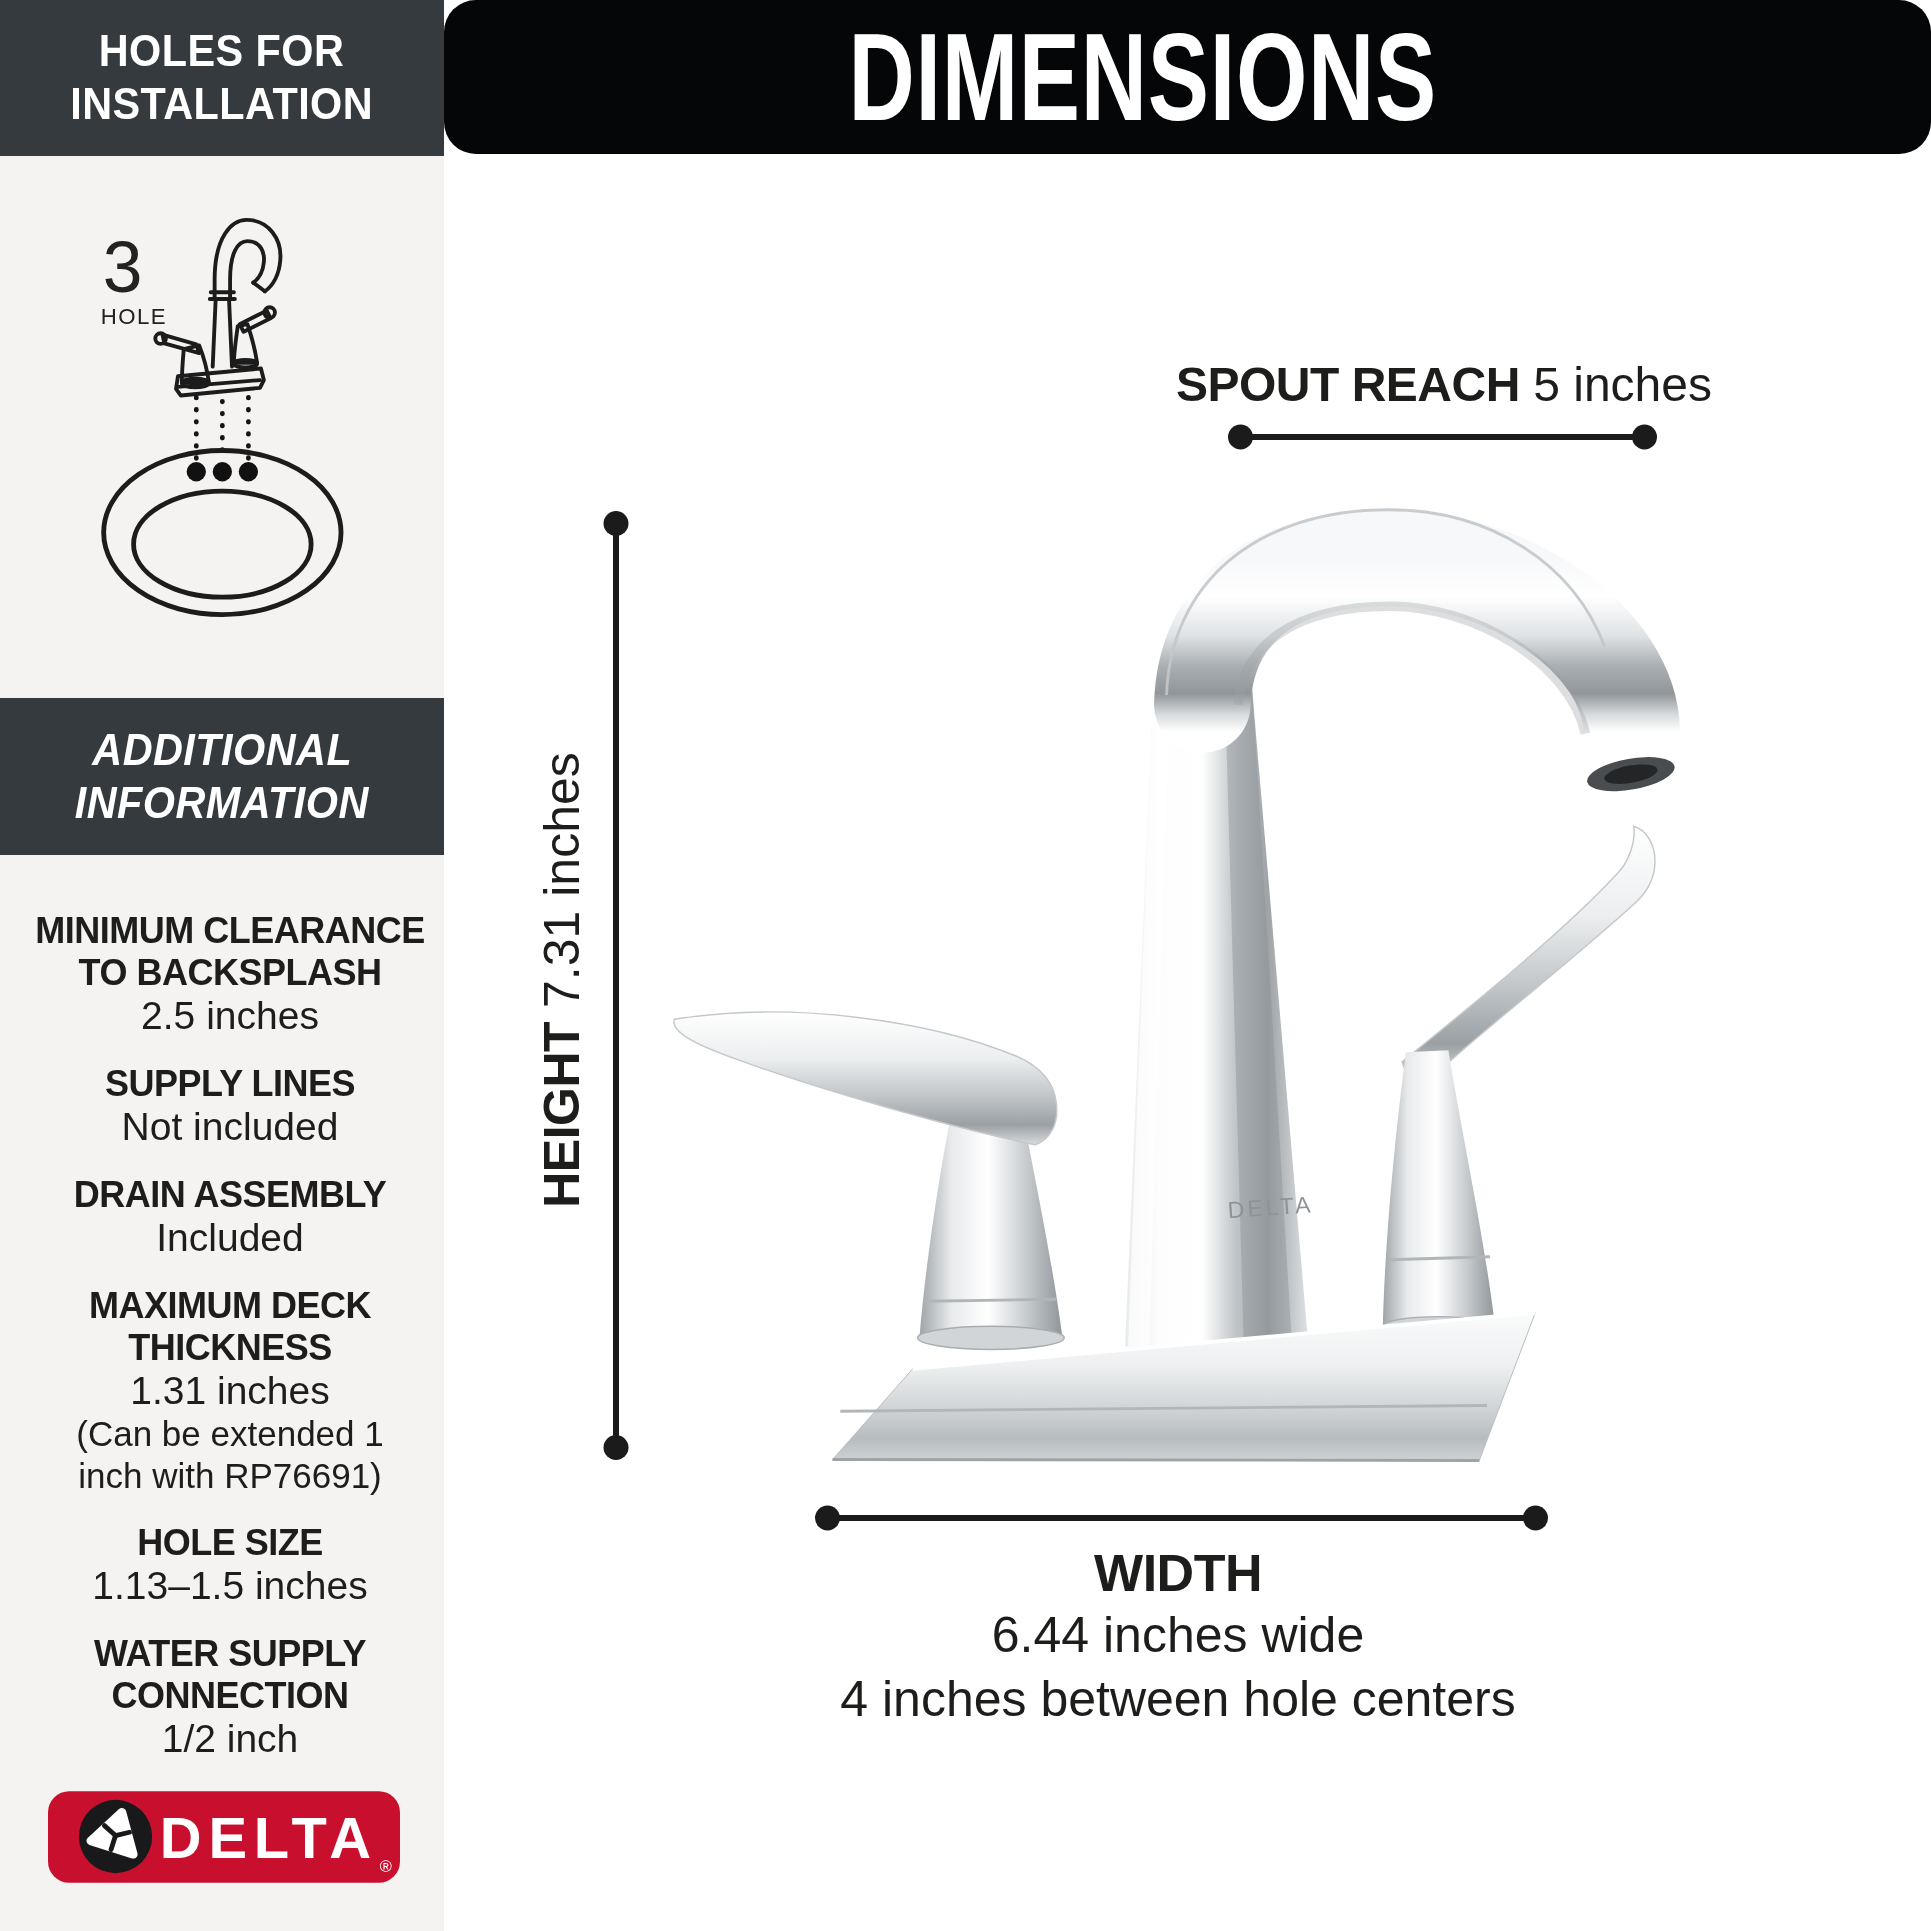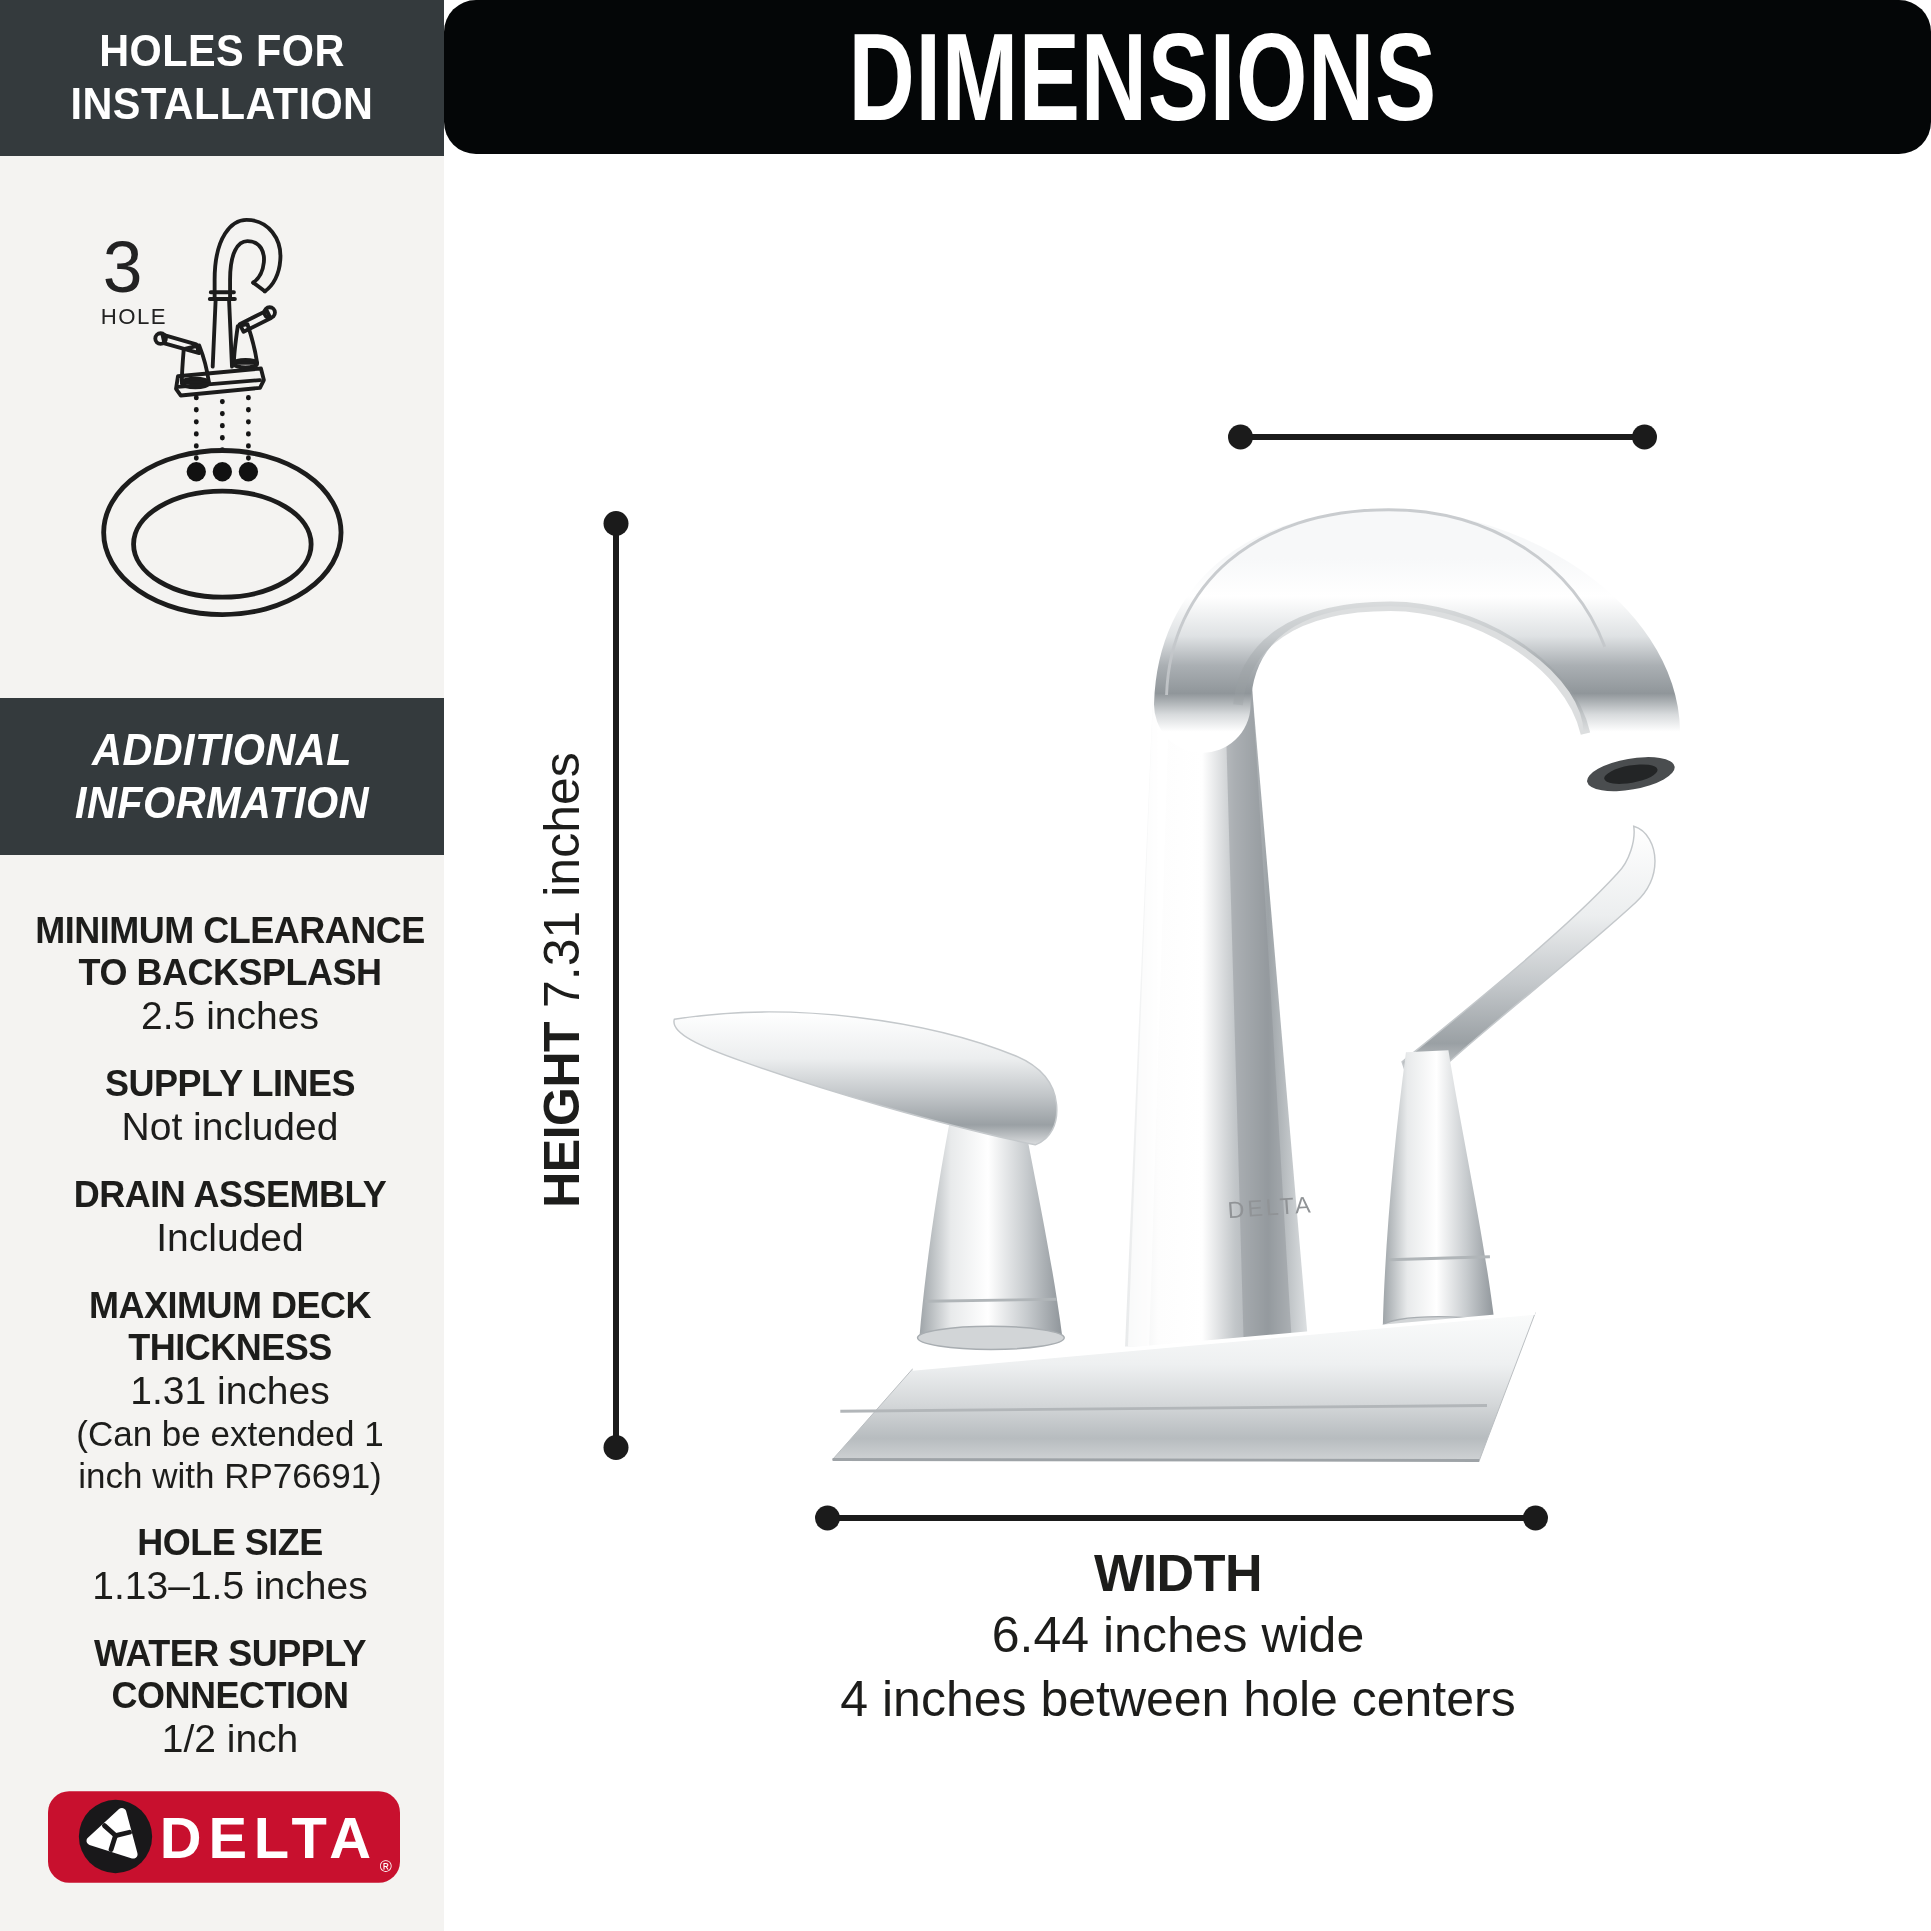--- a/index.html
+++ b/index.html
@@ -2,21 +2,21 @@
 <html><head>
 <meta charset="utf-8">
 <style>
   * { margin:0; padding:0; box-sizing:border-box; }
   html,body { width:1931px; height:1931px; background:#ffffff; font-family:"Liberation Sans", sans-serif; }
   #root { position:relative; width:1931px; height:1931px; overflow:hidden; background:#ffffff; color:#1d1d1b; }
 
   
   .sidebar { position:absolute; left:0; top:0; width:444px; height:1931px; background:#f4f3f1; }
   .dark-box { position:absolute; left:0; width:444px; background:#343a3d; color:#ffffff;
-              display:flex; flex-direction:column; justify-content:center; }
+              display:flex; flex-direction:column; align-items:center; justify-content:center; }
   .dark-box .cond { transform:scaleX(0.92); font-weight:bold; font-size:45px; line-height:1.17;
                     text-align:center; letter-spacing:0.5px; white-space:nowrap; }
   #holes-header { top:0; height:156px; }
   #info-header  { top:698px; height:157px;font-style:italic; }
 
   .specs { position:absolute; left:0; top:910px; width:444px; text-align:center; }
   .spec { margin-bottom:25px;padding-left:16px; }
   .spec-label { font-weight:bold; font-size:36px; line-height:42px; letter-spacing:-0.5px; max-width:394px; margin:0 auto; }
   .spec-value { font-size:39px; line-height:44px; }
   .spec-note  { font-size:35px; line-height:42px; max-width:371px; margin:0 auto; }
@@ -234,20 +234,25 @@
     <path d="M 366,748 C 350,830 338,915 332,985 L 480,985 C 469,900 448,805 438,748 Z" fill="url(#gCone)"></path>
     <path d="M 338,948 L 474,946" stroke="#b0b5b8" stroke-width="3" fill="none"></path>
     <ellipse cx="406" cy="986" rx="76" ry="12" fill="#d2d5d7" stroke="#a8adb1" stroke-width="1.5"></ellipse>
 
     <path d="M 78,656 C 200,636 345,658 432,694 C 460,706 472,724 474,744 C 476,764 468,780 452,786
              C 356,766 228,728 150,700 C 104,684 74,670 78,656 Z" fill="url(#gLever)" stroke="#c4c8cb" stroke-width="1.5"></path>
 
     <text x="652" y="862" font-size="24" letter-spacing="3" fill="#909396" transform="rotate(-4 652 862)">DELTA</text>
   </svg>
 
+  <div class="dim-label" id="spout-label">
+    <span class="b">SPOUT REACH</span>
+    <span> </span>
+    <span>5 inches</span>
+  </div>
   <div class="hline" id="spout-line">
     <span class="dot start"></span>
     <span class="dot end"></span>
   </div>
 
   <div class="vline" id="height-line">
     <span class="dot start"></span>
     <span class="dot end"></span>
   </div>
   <div class="dim-label" id="height-label">

